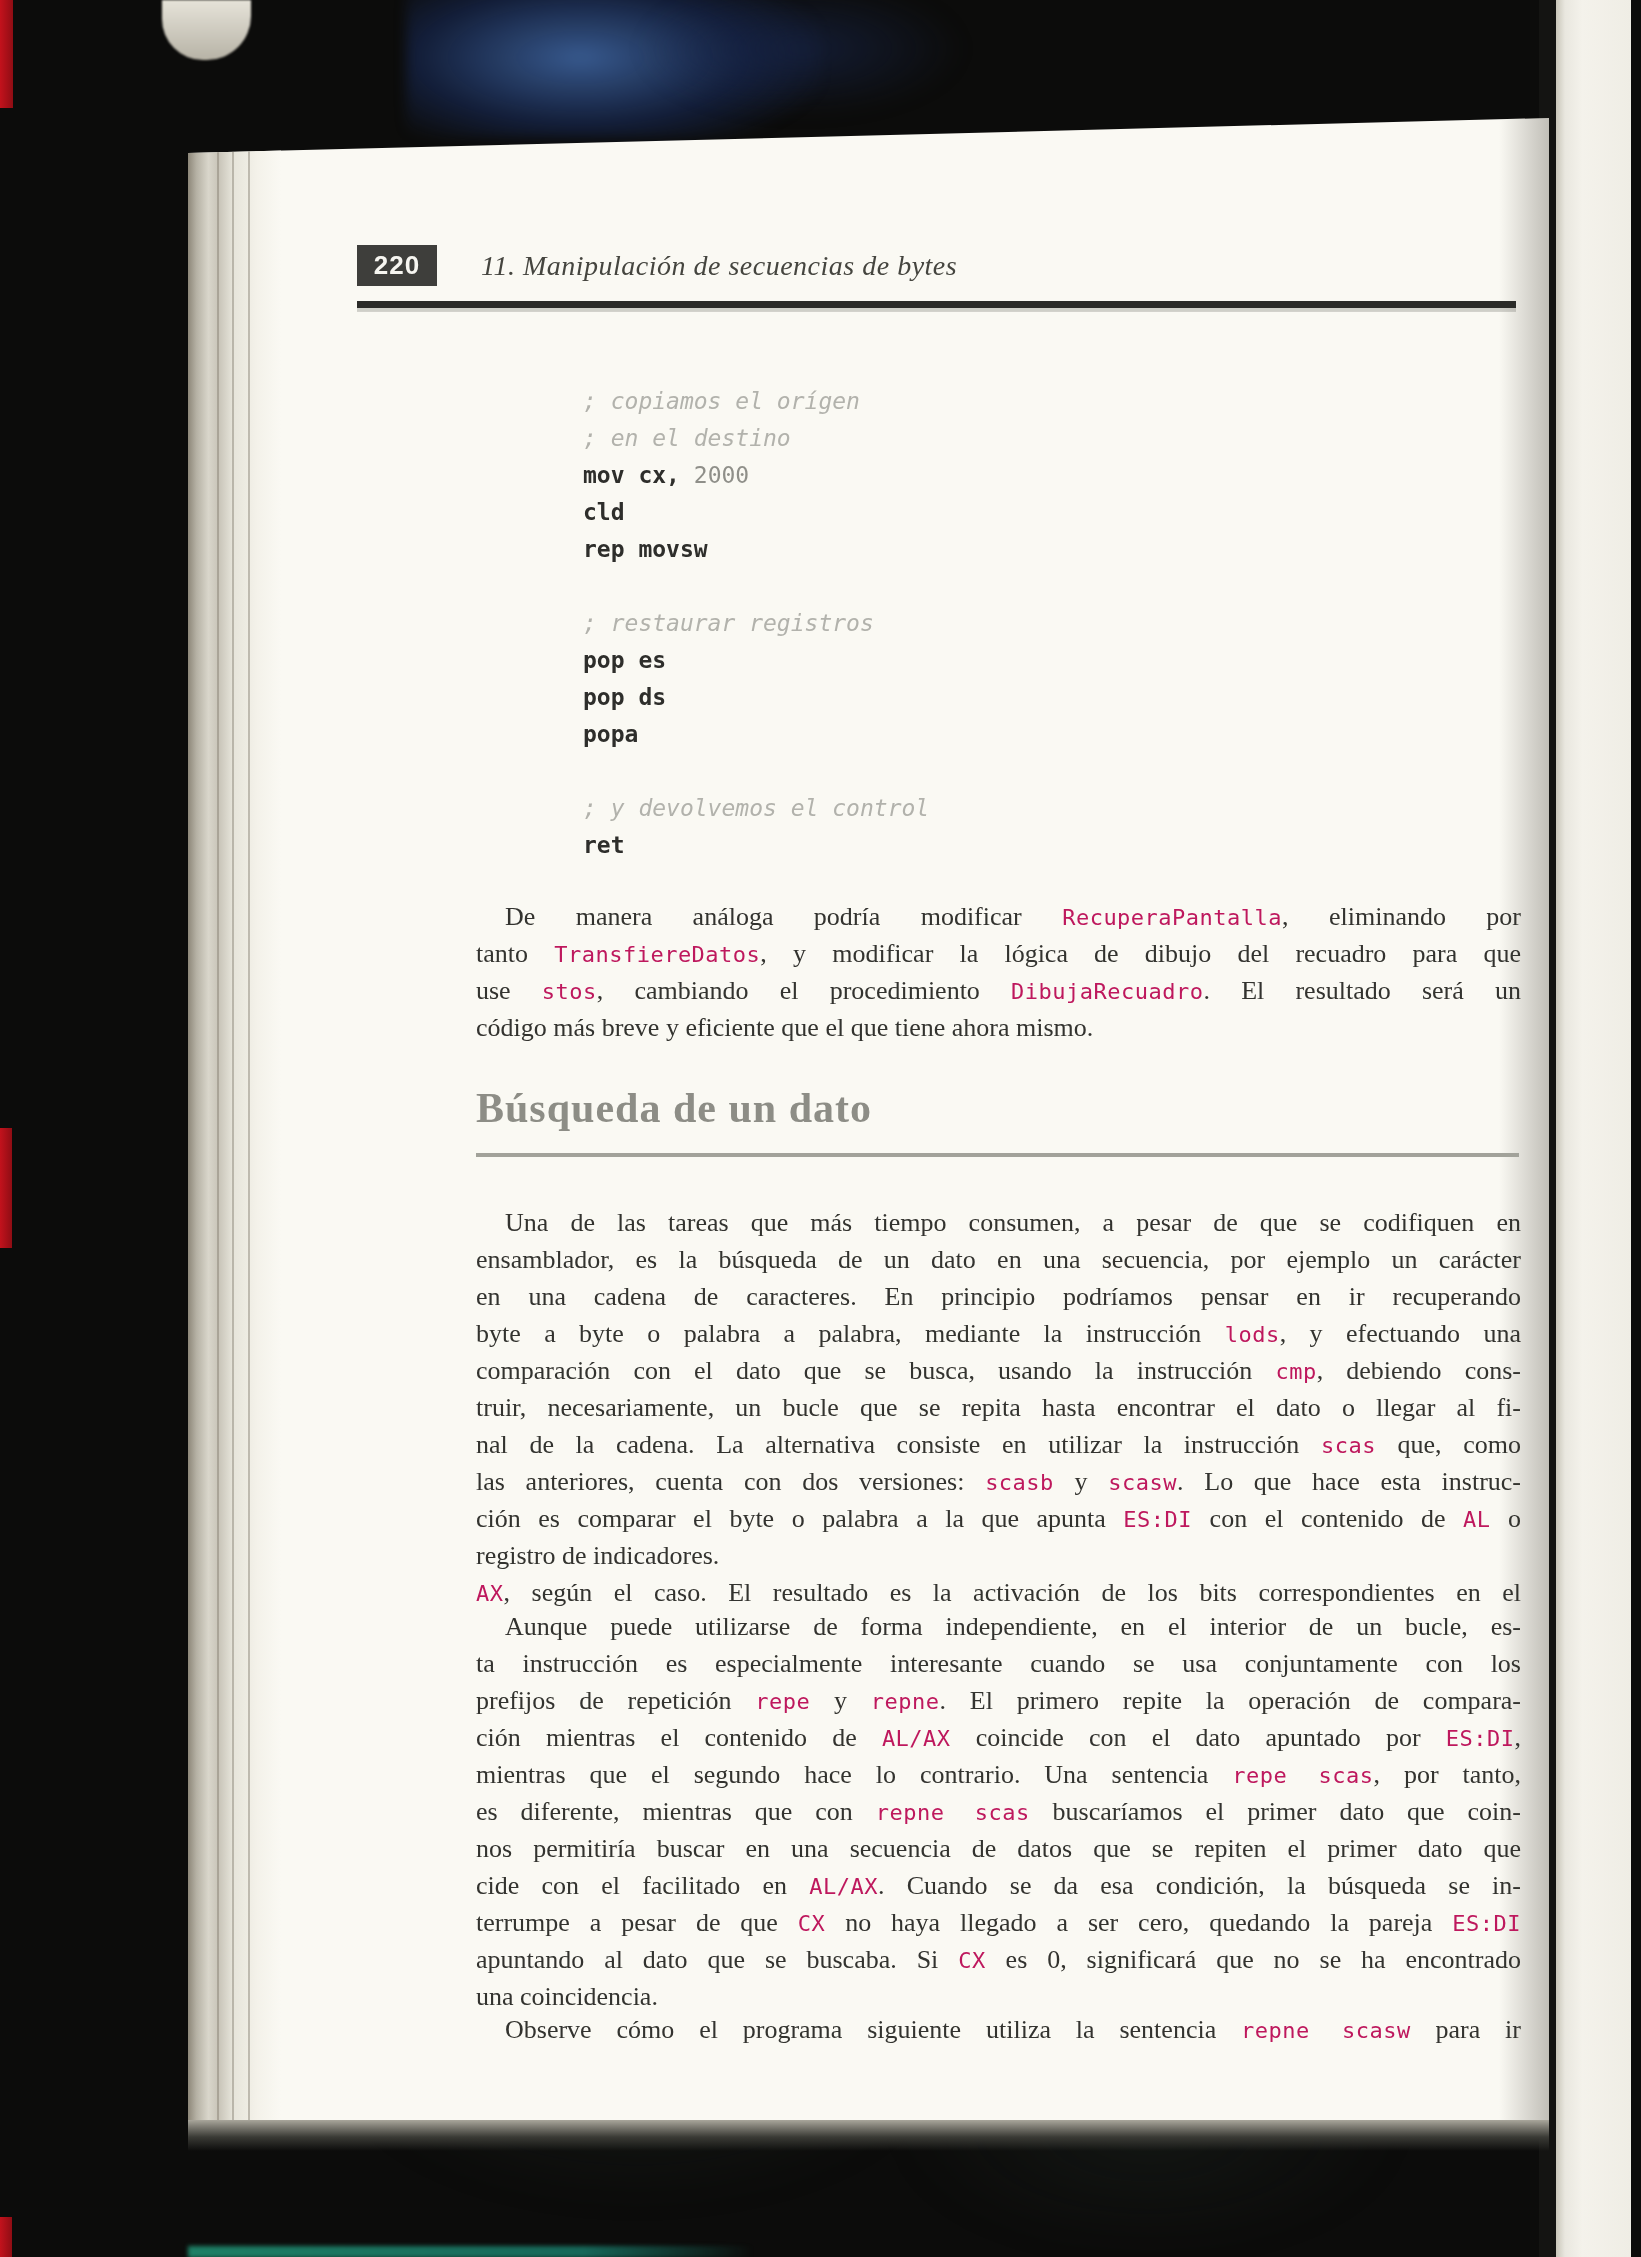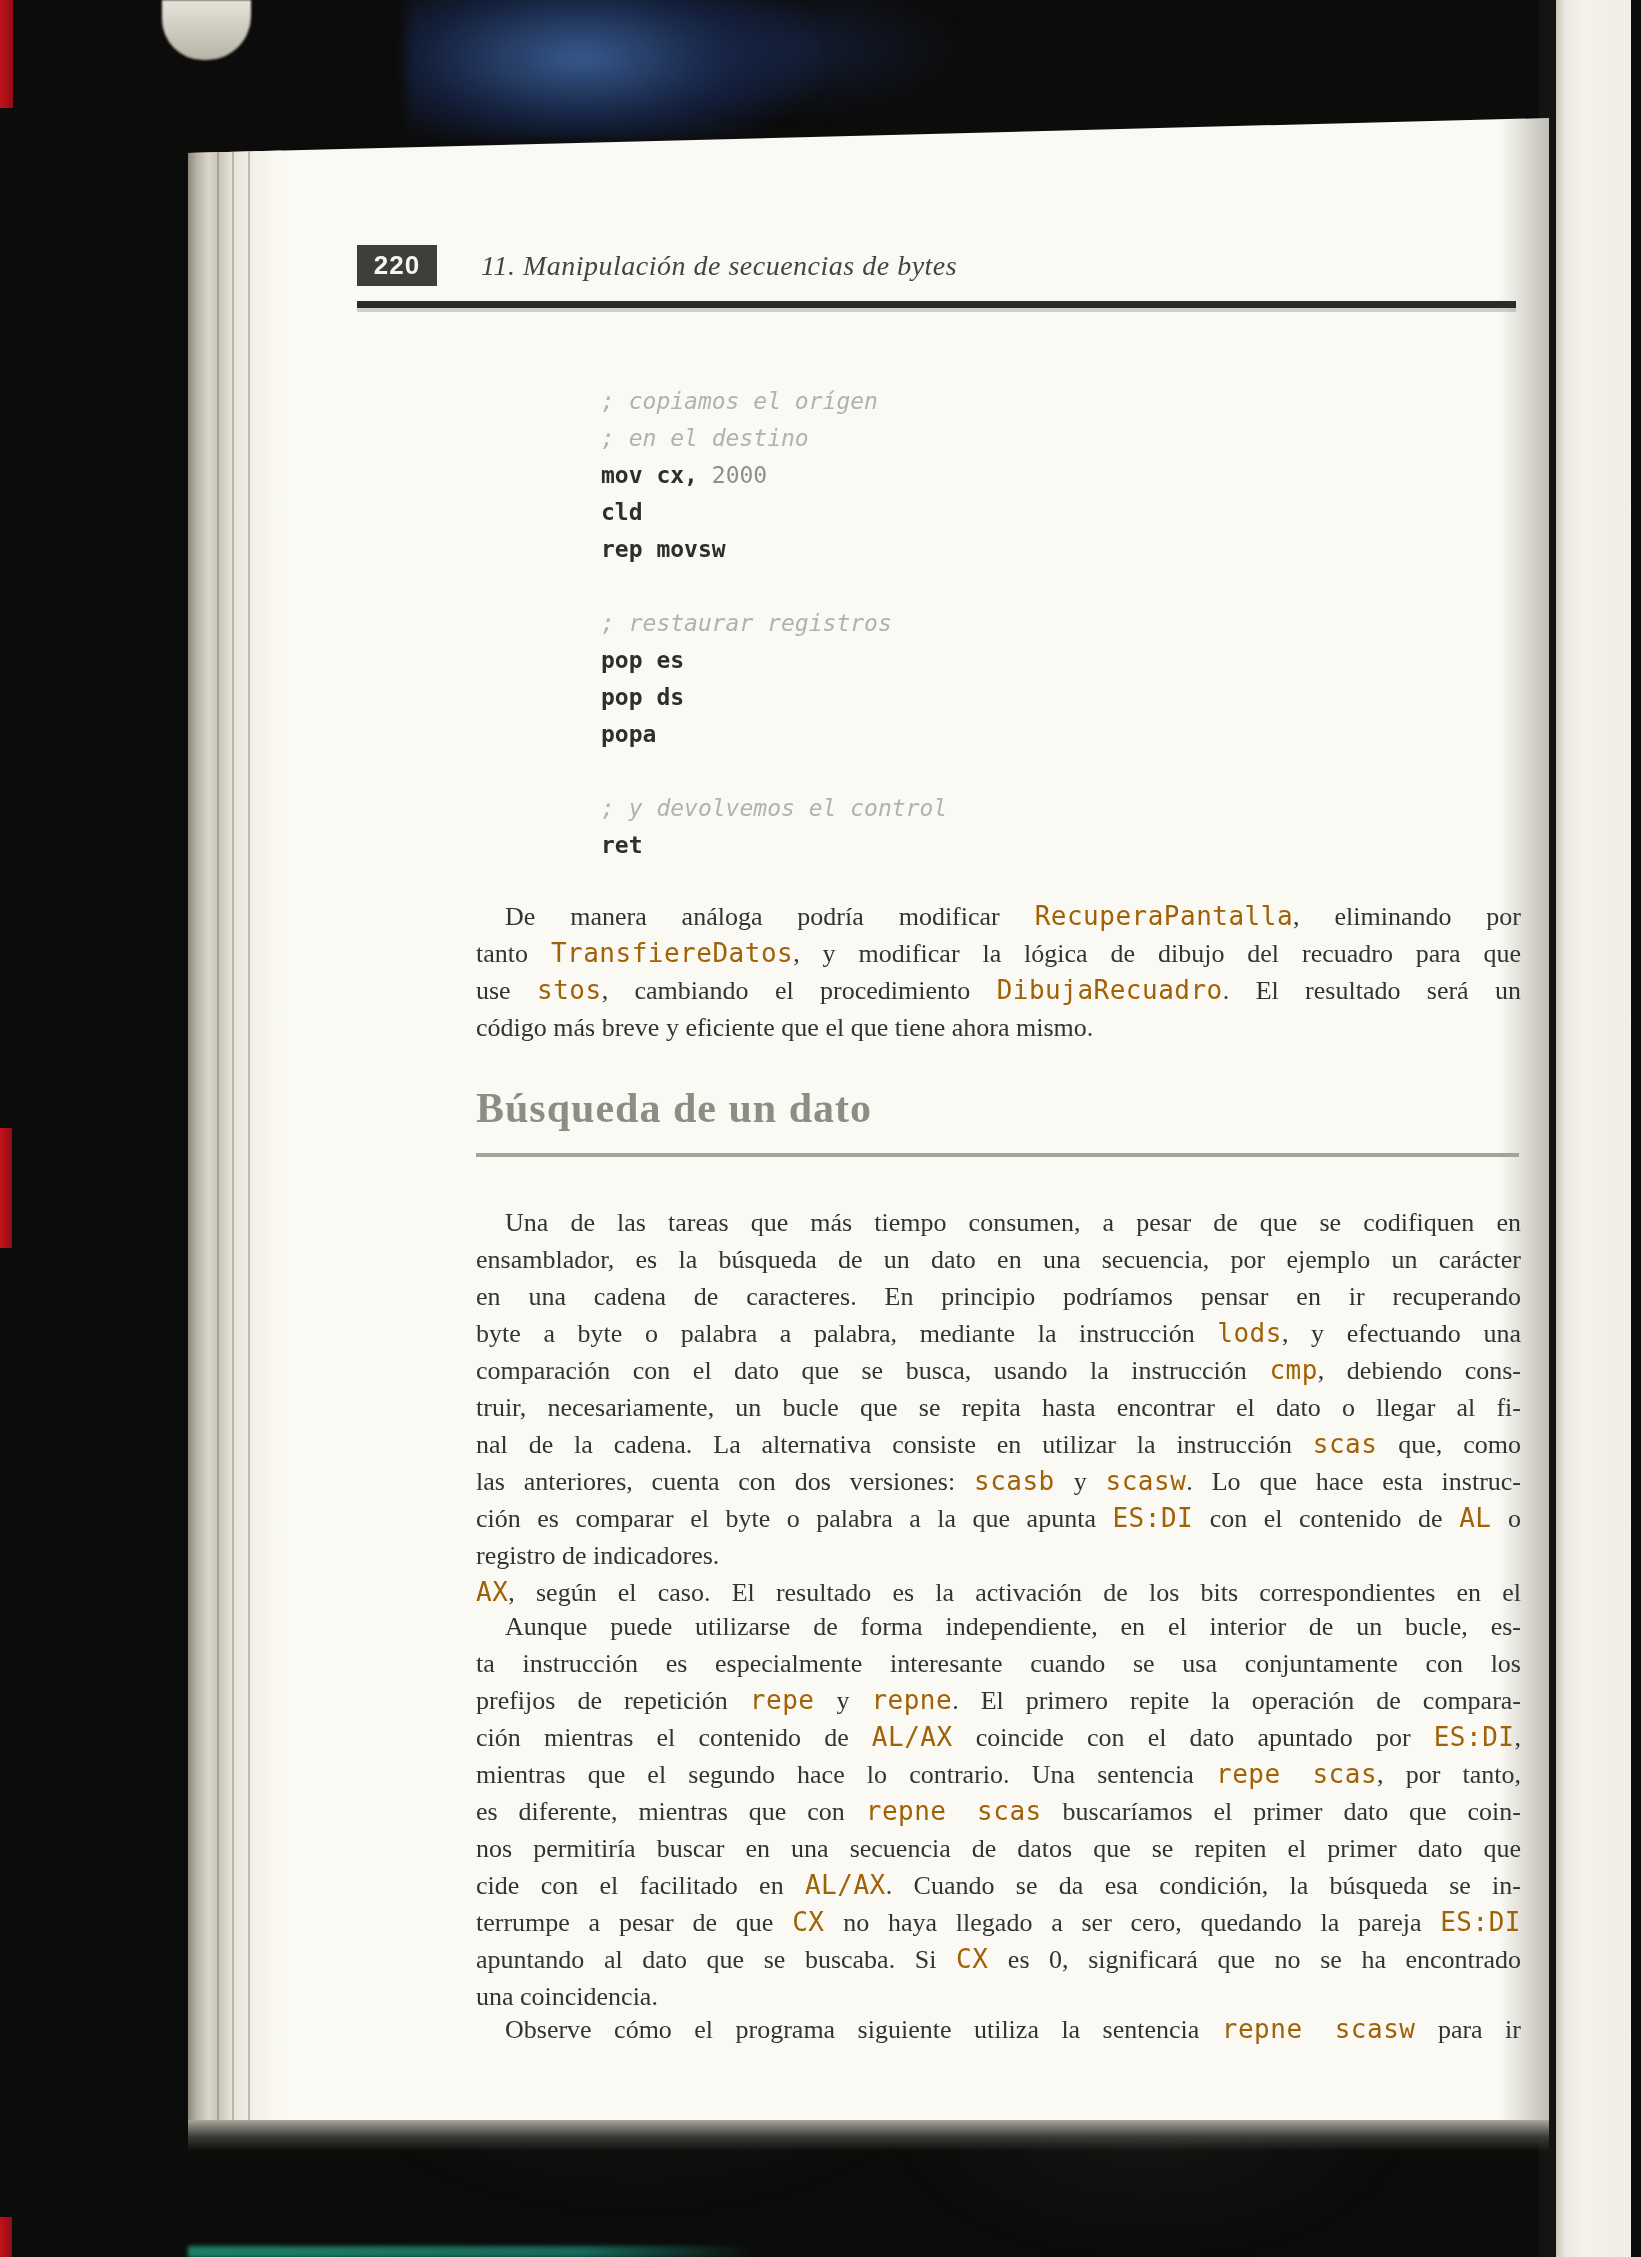--- a/index.html
+++ b/index.html
@@ -41,39 +41,39 @@
 
   
   .header-row{position:absolute;left:169px;top:127px;height:41px;display:flex;align-items:center;}
   .page-num-box{width:80px;height:41px;background:#3e3e3b;color:#f6f5f0;display:flex;
       align-items:center;justify-content:center;font:bold 26px "Liberation Sans",sans-serif;letter-spacing:1px;}
   .chapter-title{margin-left:44px;font:italic 28px "Liberation Serif",serif;color:#45453f;letter-spacing:0.5px;}
   .header-rule{position:absolute;left:169px;top:183px;width:1159px;height:6.8px;background:#2b2b28;
       box-shadow:0 3.9px 0 rgba(110,110,104,.3);}
 
   
-  .code-block{position:absolute;left:413px;top:270px;}
+  .code-block{position:absolute;left:395px;top:270px;}
   .cline{height:37px;line-height:37px;font:bold 23px "DejaVu Sans Mono",monospace;
          color:#2e2e2b;white-space:pre;}
   .c-cmt{font-weight:normal;font-style:italic;color:#b2b2ac;}
   .c-lit{font-weight:normal;color:#8f8f89;}
   .c-ins{}
   .blankline{height:37px;}
 
   
   .para{position:absolute;width:1045px;}
   .p-recap{left:288px;top:780px;}
   .p-intro{left:288px;top:1086px;}
   .p-prefix{left:288px;top:1490px;}
   .p-observe{left:288px;top:1893px;}
   .bline{height:37px;line-height:37px;font-size:26px;color:#33332f;
          text-align:justify;text-align-last:justify;}
   .bline.nj{text-align-last:left;}
   .bline.ind{text-indent:29px;}
-  .mseg{font-family:"DejaVu Sans Mono",monospace;font-size:26px;letter-spacing:0.5px;color:#a16207;}
+  .mseg{font-family:"DejaVu Sans Mono",monospace;font-size:22px;letter-spacing:0.5px;color:#be185d;}
 
   
   .section-title{position:absolute;left:288px;top:966px;font:bold 42px "Liberation Serif",serif;
       color:#8d8d86;letter-spacing:1px;}
   .section-rule{position:absolute;left:288px;top:1035px;width:1043px;height:3.9px;background:#a2a29a;}
 </style>
 </head>
 <body>
 
 <div id="canvas">

